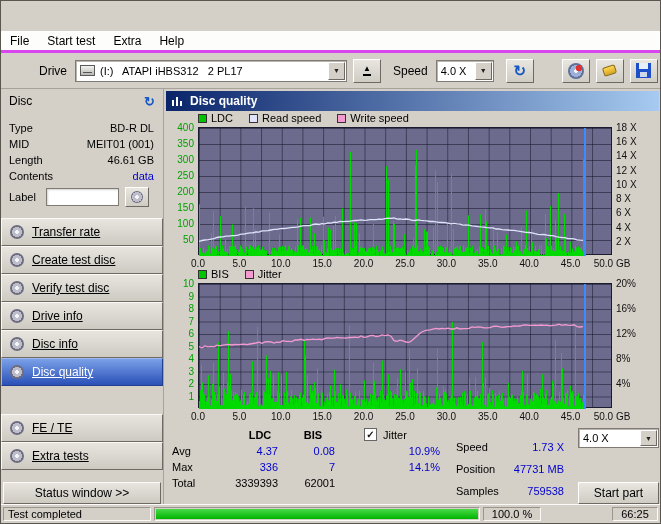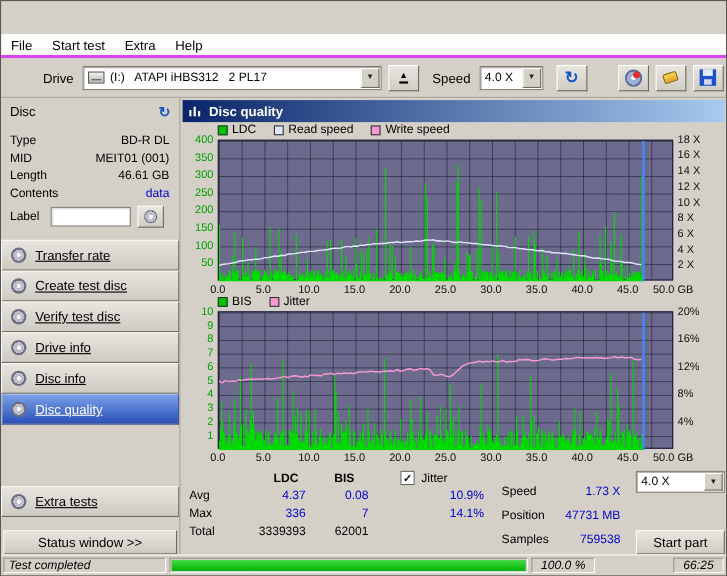--- a/index.html
+++ b/index.html
@@ -100,21 +100,21 @@
   .sel{position:absolute;}
   .btn{position:absolute;background:linear-gradient(#e9e6e0,#cfccc4);border:1px solid;
     border-color:#fff #6e6a63 #6e6a63 #fff;display:flex;align-items:center;justify-content:center;
     font-size:12px;}
   .btn.default{border:1px solid #1a1a1a;box-shadow:inset 1px 1px 0 #fff, inset -1px -1px 0 #6e6a63;
     outline:1px dotted #555;outline-offset:-4px;}
   
   .statusbar{position:absolute;left:0;bottom:0;right:0;height:19px;background:#d4d0c8;
     border-top:1px solid #fbfaf8;display:flex;align-items:center;gap:3px;padding:2px 2px;}
   .sb-cell{height:14px;border:1px solid;border-color:#9a968e #fbfaf8 #fbfaf8 #9a968e;
-    display:flex;align-items:center;padding:0 4px;font-size:11px;font-style:italic;}
+    display:flex;align-items:center;padding:0 4px;font-size:11px;}
   .sb-status{width:148px;}
   .sb-progress{width:326px;padding:1px;}
   .progress-fill{height:100%;background:linear-gradient(#49da49,#00b400);}
   .sb-pct{width:58px;justify-content:center;}
   .sb-fill{flex:1;border:none;}
   .sb-time{width:46px;justify-content:center;}
 </style>
 </head>
 <body>
 
@@ -202,20 +202,24 @@
       <span class="disc-glyph"></span>
       <span>Drive info</span>
     </div>
     <div class="nav-btn" style="top:241px">
       <span class="disc-glyph"></span>
       <span>Disc info</span>
     </div>
     <div class="nav-btn active" style="top:269px">
       <span class="disc-glyph"></span>
       <span>Disc quality</span>
+    </div>
+    <div class="nav-btn" style="top:325px">
+      <span class="disc-glyph"></span>
+      <span>FE / TE</span>
     </div>
     <div class="nav-btn" style="top:353px">
       <span class="disc-glyph"></span>
       <span>Extra tests</span>
     </div>
 
     <div class="status-window-btn">Status window &gt;&gt;</div>
   </div>
 
   <div class="main">

